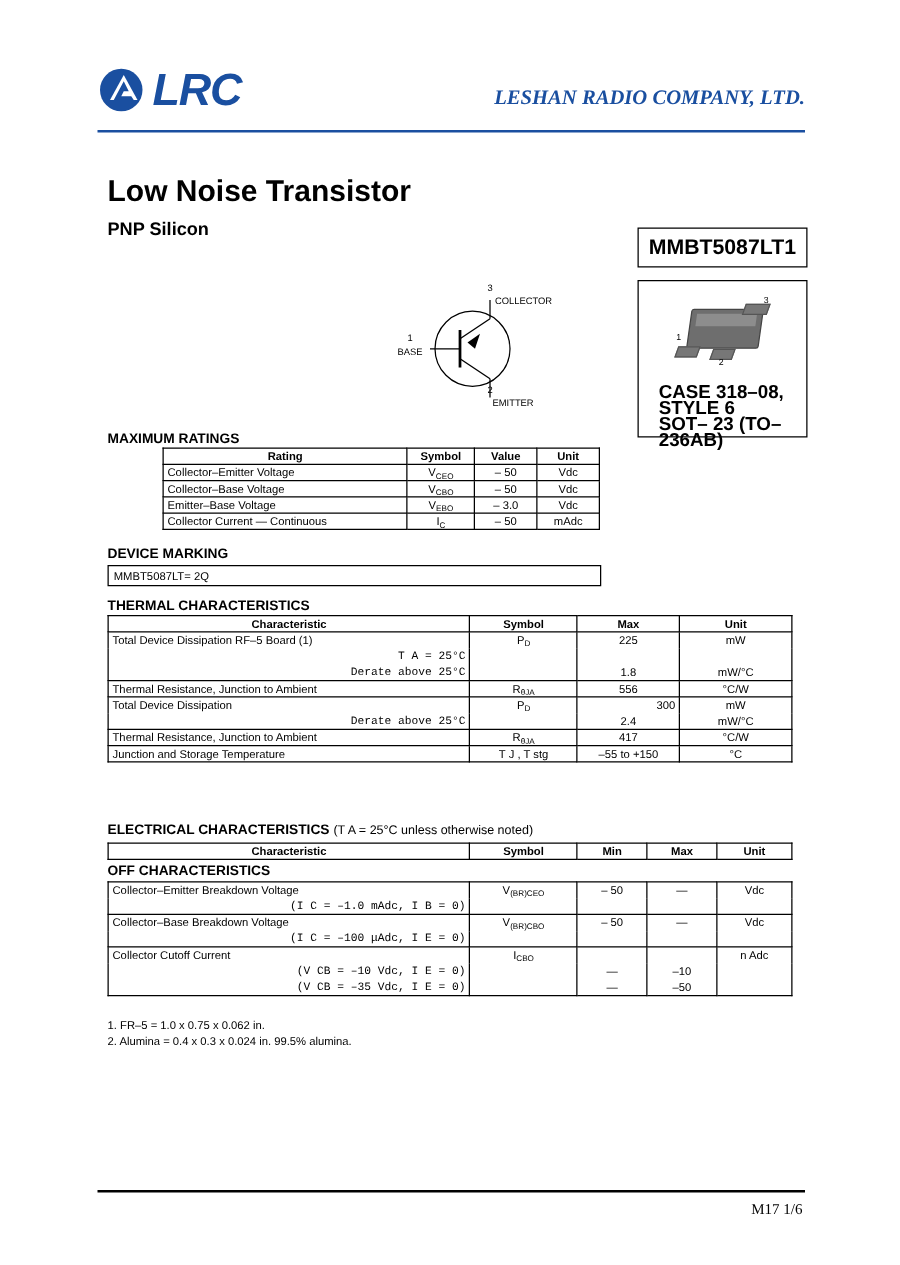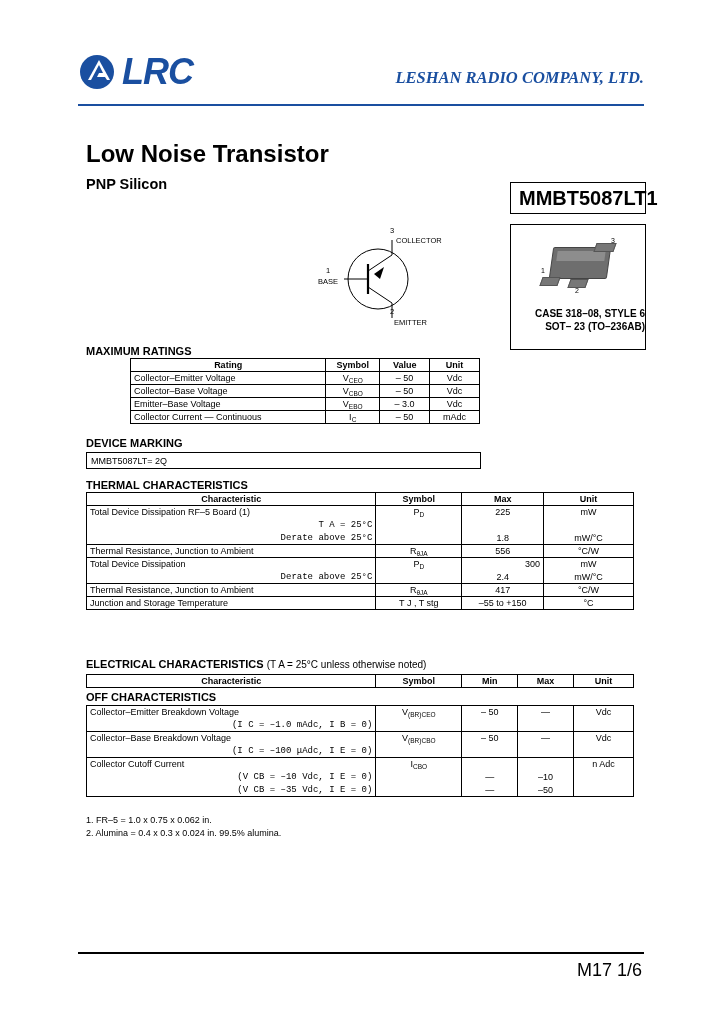--- a/index.html
+++ b/index.html
@@ -84,21 +84,21 @@
   
   .part-box {
     position: absolute;
     left: 510px; top: 182px;
     width: 134px; height: 30px;
     border: 1px solid #000;
     display: flex;
     align-items: center;
   }
   .part-box span {
-    font-size: 20px;
+    font-size: 17px;
     font-weight: bold;
     margin-left: 8px;
   }
 
   
   .pkg-box {
     position: absolute;
     left: 510px; top: 224px;
     width: 134px; height: 124px;
     border: 1px solid #000;
@@ -136,22 +136,22 @@
     position: absolute;
     font-size: 7px;
     color: #000;
   }
   .pn1 { left: 6px; top: 30px; }
   .pn2 { left: 40px; top: 50px; }
   .pn3 { left: 76px; top: 0px; }
   .pkg-caption {
     position: absolute;
     left: 16px; right: 0; top: 82px;
-    text-align: right;
-    font-size: 10px;
+    text-align: left;
+    font-size: 15px;
     font-weight: bold;
     line-height: 13px;
   }
 
   
   .schematic {
     position: absolute;
     left: 300px; top: 222px;
     width: 190px; height: 110px;
   }
@@ -219,22 +219,22 @@
   
   .footer-rule {
     position: absolute;
     left: 78px; top: 952px;
     width: 566px; height: 2px;
     background: #000;
   }
   .footer-text {
     position: absolute;
     right: 78px; top: 960px;
-    font-family: Liberation Sans, sans-serif;
-    font-size: 18px;
+    font-family: Liberation Serif, serif;
+    font-size: 12px;
   }
 </style>
 </head>
 <body>
 
 <div class="page">
 
   <div class="header">
     <div class="logo-wrap">
       <div class="logo-mark">

